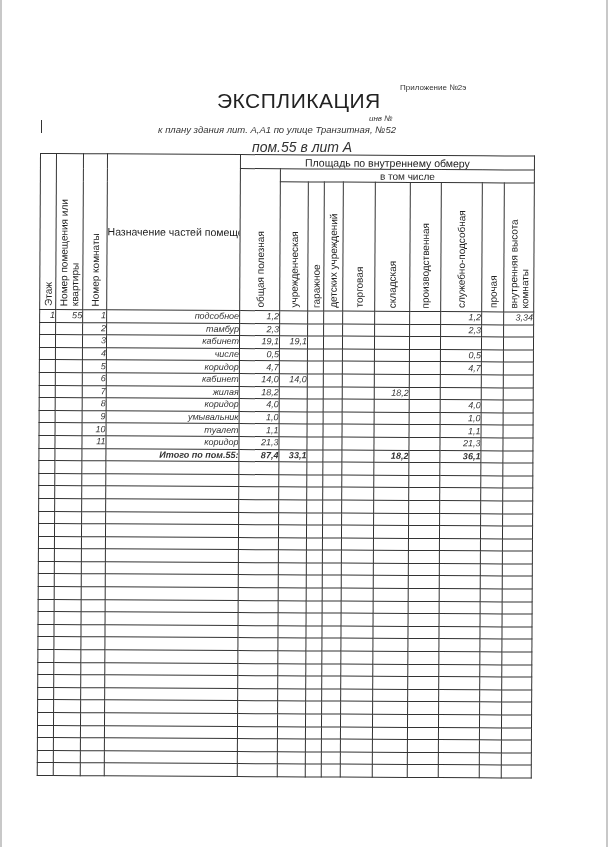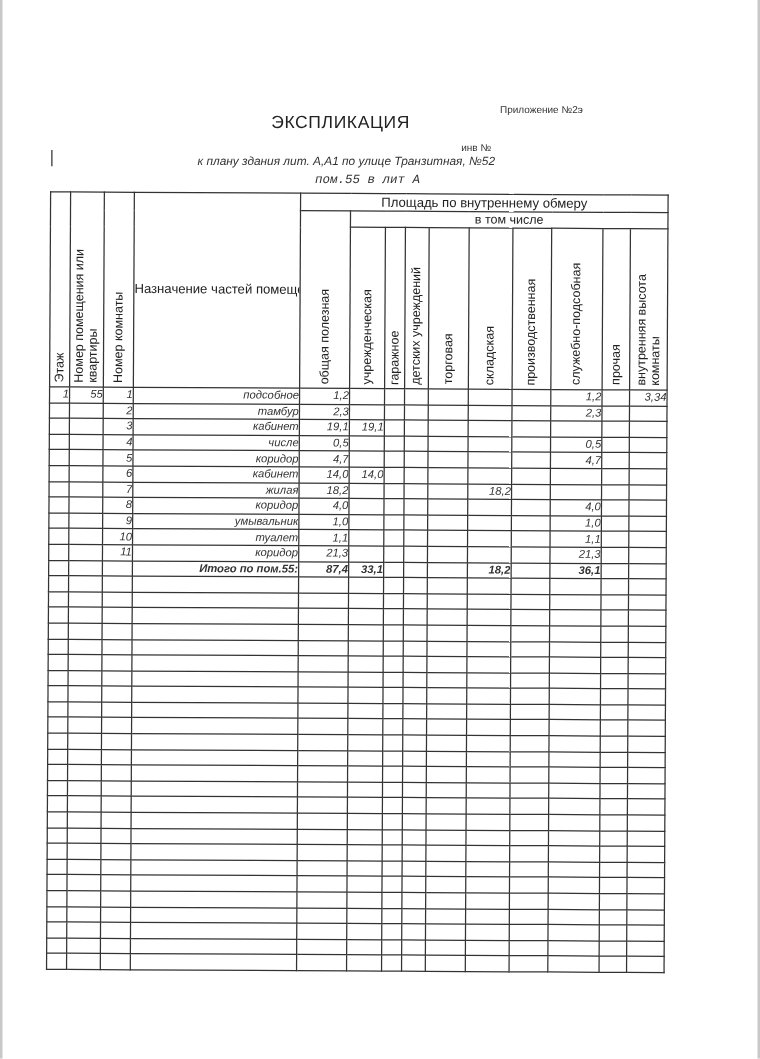--- a/index.html
+++ b/index.html
@@ -5,24 +5,24 @@
     html, body { margin: 0; padding: 0; background: #ffffff; }
     body {
       width: 608px; height: 847px; position: relative; overflow: hidden;
       font-family: "Liberation Sans", sans-serif; color: #222;
     }
     .page-edge-left { position: absolute; left: 0; top: 0; width: 2px; height: 847px; background: #c8c8c8; }
     .page-edge-right { position: absolute; right: 0; top: 0; width: 2px; height: 847px; background: #c8c8c8; }
     .margin-mark { position: absolute; left: 41px; top: 120px; width: 1px; height: 13px; background: #333; }
 
     .appendix { position: absolute; left: 400px; top: 83px; font-size: 8px; color: #333; }
-    .title { position: absolute; left: 217px; top: 89px; font-size: 14px; letter-spacing: 0.5px; color: #222; }
-    .inv { position: absolute; left: 369px; top: 114px; font-size: 8px; color: #333; }
+    .title { position: absolute; left: 217px; top: 89px; font-size: 21px; letter-spacing: 0.5px; color: #222; }
+    .inv { position: absolute; left: 369px; top: 114px; font-size: 8px; color: #333; font-style: italic; }
     .subtitle { position: absolute; left: 158px; top: 124px; font-size: 9.5px; font-style: italic; color: #333; }
-    .subtitle2 { position: absolute; left: 252px; top: 139px; font-size: 10px; font-style: italic; color: #333; font-family: Liberation Mono, monospace; }
+    .subtitle2 { position: absolute; left: 252px; top: 139px; font-size: 14px; font-style: italic; color: #333; }
 
     table.expl {
       position: absolute; left: 40px; top: 153px;
       border-collapse: collapse; table-layout: fixed;
       width: 494px;
       transform: rotate(0.3deg); transform-origin: left top;
     }
     table.expl td, table.expl th {
       border: 1px solid #333; padding: 0; font-weight: normal;
       overflow: hidden; white-space: nowrap;

